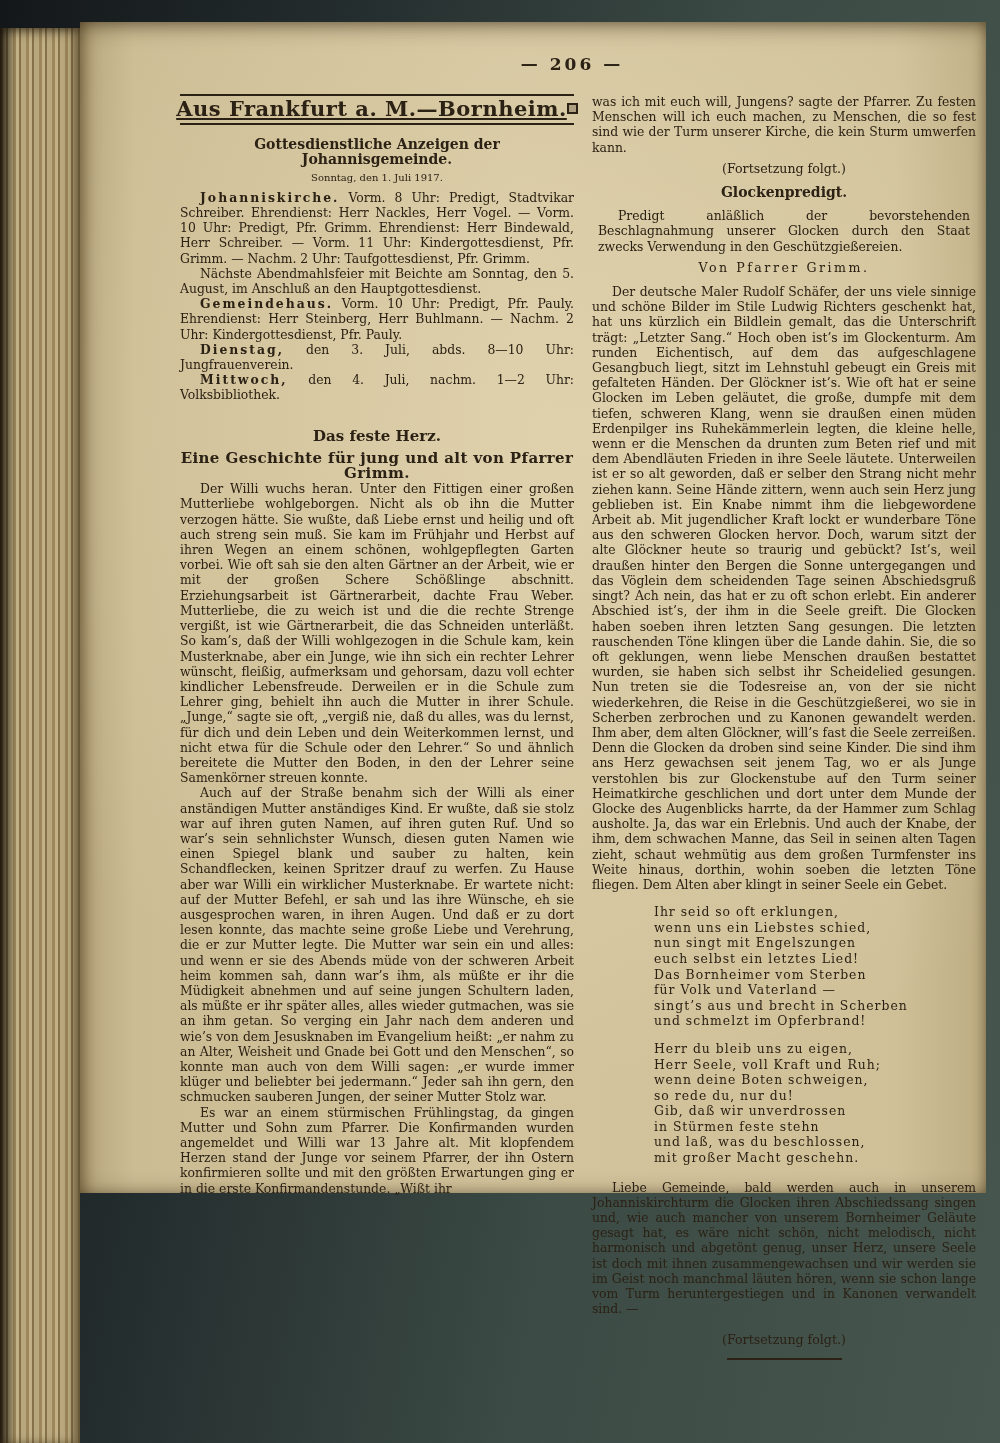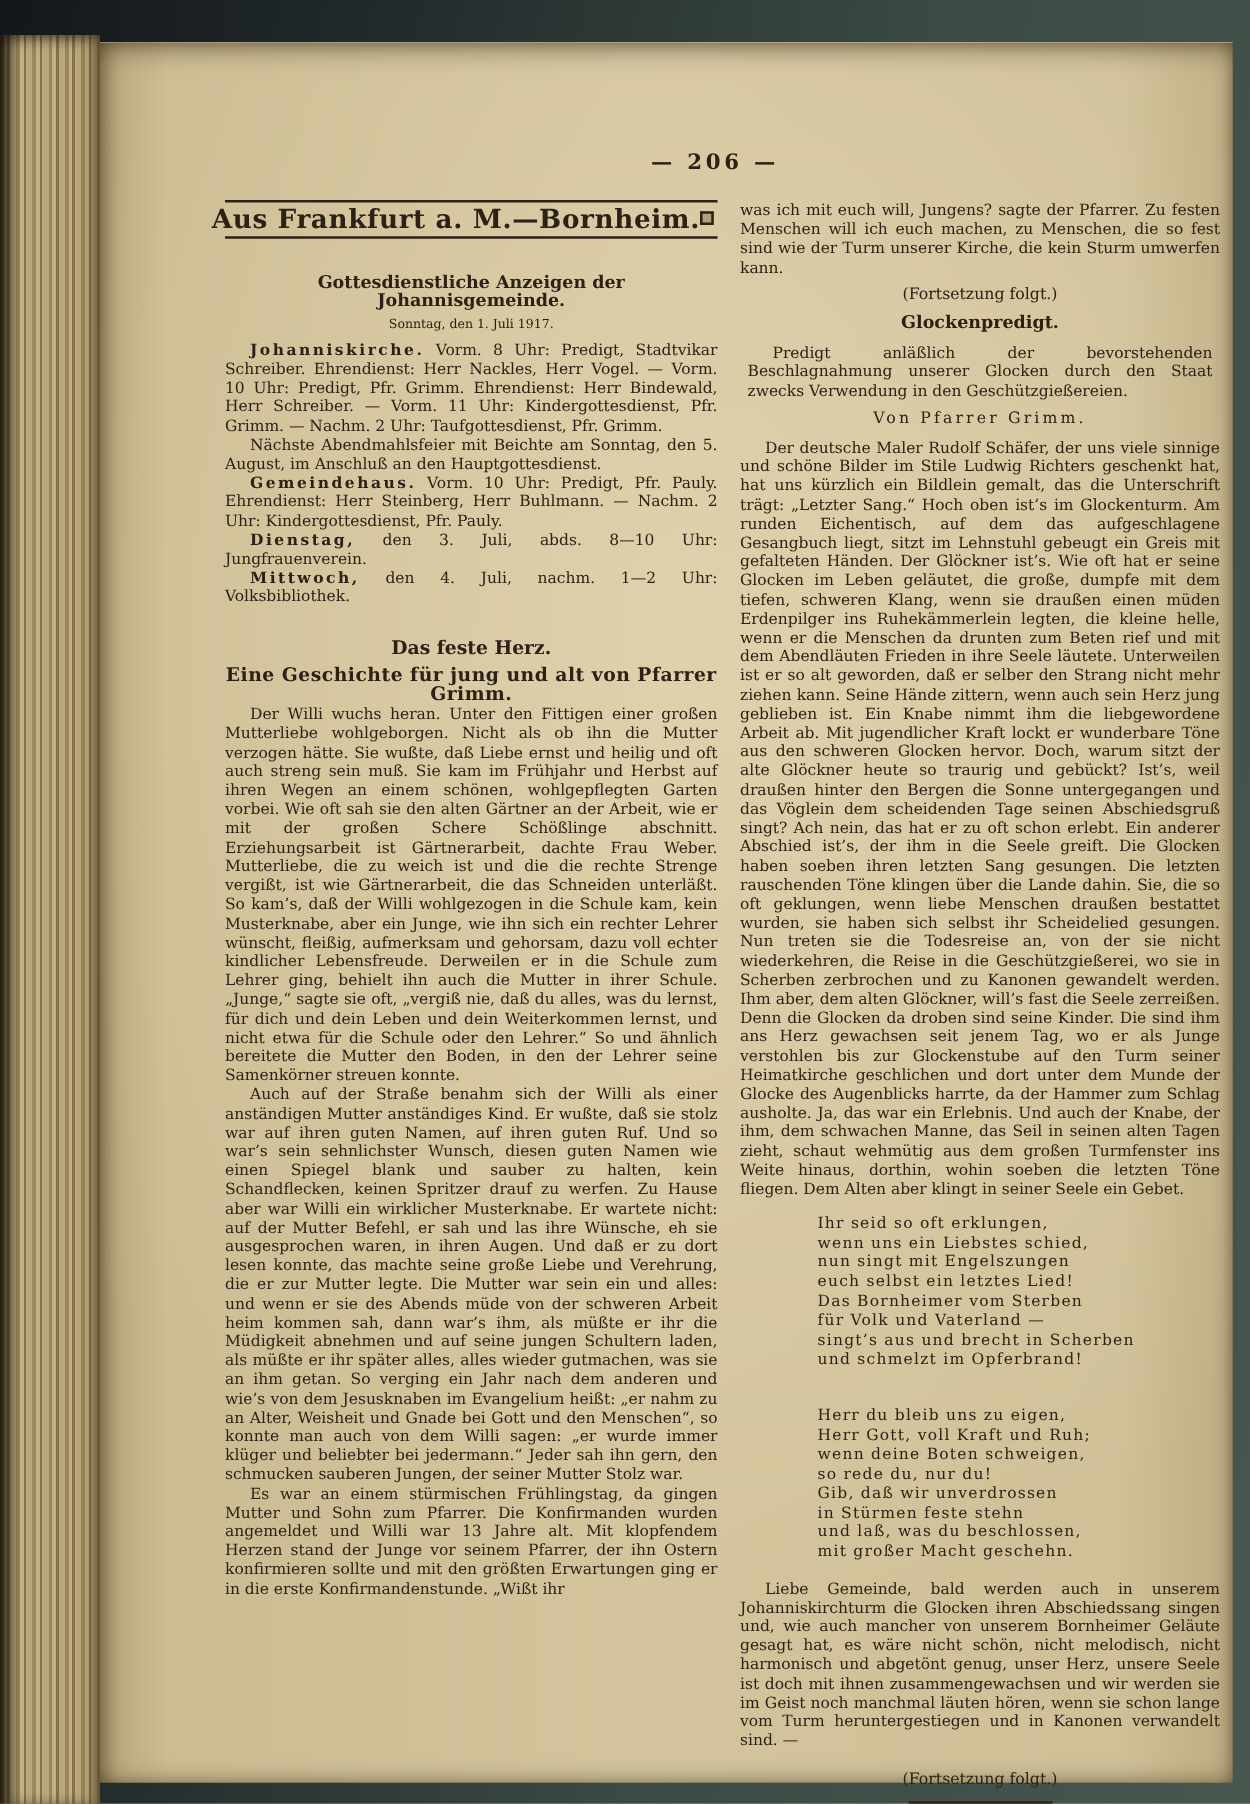--- a/index.html
+++ b/index.html
@@ -16,70 +16,70 @@
     position:absolute; left:0; top:28px; bottom:0; width:80px;
     background:
       linear-gradient(90deg, rgba(15,10,4,.85) 0px, rgba(15,10,4,0) 16px),
       repeating-linear-gradient(90deg,#9c865a 0 3px,#c2b186 3px 6px,#86714a 6px 8px,#b9a87e 8px 13px),
       #b09f74;
     box-shadow: inset -7px 0 9px rgba(60,45,20,.55), inset 0 10px 12px -8px rgba(0,0,0,.6);
   }
 
   
   .page {
-    position:absolute; left:80px; top:34px; width:906px; height:1392px;
+    position:absolute; left:80px; top:22px; width:906px; height:1171px;
     color:#2b2114;
     background:
       radial-gradient(120% 90% at 55% 35%, rgba(255,245,214,.28), rgba(0,0,0,0) 62%),
       linear-gradient(90deg,#b6a57b 0%,#ccbc93 6%,#d3c49d 48%,#cfc098 90%,#bdac82 100%);
     background-color:#d0c099;
     box-shadow:
       inset 12px 0 16px -8px rgba(60,40,10,.5),
       inset 0 16px 22px -14px rgba(40,28,8,.6),
       inset -8px 0 14px -8px rgba(40,28,8,.45),
       inset 0 -14px 20px -14px rgba(40,28,8,.35);
-    padding-top:86px;
+    padding-top:32px;
   }
 
   .page-number {
     text-align:center; font-weight:bold; font-size:17px; letter-spacing:3px;
     margin:0 0 20px 96px; width:792px;
   }
 
   .columns { display:flex; gap:18px; margin:0 10px 0 100px; }
   .col { text-align:justify; font-size:12.4px; line-height:15.2px; }
   .col-left  { width:394px; }
   .col-right { width:384px; }
 
   .body-p { text-align:justify; text-indent:20px; margin:0; hyphens:none; }
   .no-indent { text-indent:0; }
 
   .masthead {
     border-top:2px solid #2b2114; border-bottom:2px solid #2b2114;
-    padding:5px 3px 7px 3px; margin-bottom:28px;
-    display:flex; align-items:center; justify-content:flex-end;
+    padding:5px 3px 7px 3px; margin-bottom:12px;
+    display:flex; align-items:center; justify-content:center;text-decoration:underline;
   }
   .masthead-title { font-weight:bold; font-size:21px; letter-spacing:.5px; white-space:nowrap; }
   .masthead-ornament { width:11px; height:11px; border:2px solid #2b2114; background:rgba(43,33,20,.25); flex:0 0 auto; }
 
   .sec-heading { text-align:center; font-weight:bold; font-size:14px; margin-bottom:2px; }
   .sec-date { text-align:center; font-size:10px; margin-bottom:5px; }
 
   .lead { font-weight:bold; letter-spacing:2px; }
 
   .story-title { text-align:center; font-weight:bold; font-size:15px; margin-top:26px; }
   .story-subtitle { text-align:center; font-weight:bold; font-size:15px; letter-spacing:.4px; margin-top:7px; }
   .fort-note { text-align:center; font-size:12.6px; margin:6px 0 9px 0; }
 
   .sermon-title { text-align:center; font-weight:bold; font-size:14px; margin:4px 0 8px 0; }
   .intro { margin:0 6px 6px 6px; }
   .byline { text-align:center; letter-spacing:2.5px; font-size:12.6px; margin:4px 0 9px 0; }
 
   .poem { margin:12px 0 0 62px; letter-spacing:1px; line-height:15.6px; text-align:left; }
-  .stanza + .stanza { margin-top:29px; }
+  .stanza + .stanza { margin-top:12px; }
   .poem + .body-p { margin-top:14px; }
 
   .col-right .fort-note.endnote { margin-top:16px; }
   .end-rule { width:115px; border-top:2px solid #2b2114; margin:10px auto 0 auto; }
 </style>
 </head>
 <body>
 
 <div class="scene">
   <div class="book-edge"></div>
@@ -128,21 +128,21 @@
             <div class="poem-line">wenn uns ein Liebstes schied,</div>
             <div class="poem-line">nun singt mit Engelszungen</div>
             <div class="poem-line">euch selbst ein letztes Lied!</div>
             <div class="poem-line">Das Bornheimer vom Sterben</div>
             <div class="poem-line">für Volk und Vaterland —</div>
             <div class="poem-line">singt’s aus und brecht in Scherben</div>
             <div class="poem-line">und schmelzt im Opferbrand!</div>
           </div>
           <div class="stanza">
             <div class="poem-line">Herr du bleib uns zu eigen,</div>
-            <div class="poem-line">Herr Gott, voll Kraft und Ruh;</div>
+            <div class="poem-line">Herr Seele, voll Kraft und Ruh;</div>
             <div class="poem-line">wenn deine Boten schweigen,</div>
             <div class="poem-line">so rede du, nur du!</div>
             <div class="poem-line">Gib, daß wir unverdrossen</div>
             <div class="poem-line">in Stürmen feste stehn</div>
             <div class="poem-line">und laß, was du beschlossen,</div>
             <div class="poem-line">mit großer Macht geschehn.</div>
           </div>
         </div>
 
         <p class="body-p">Liebe Gemeinde, bald werden auch in unserem Johanniskirchturm die Glocken ihren Abschiedssang singen und, wie auch mancher von unserem Bornheimer Geläute gesagt hat, es wäre nicht schön, nicht melodisch, nicht harmonisch und abgetönt genug, unser Herz, unsere Seele ist doch mit ihnen zusammengewachsen und wir werden sie im Geist noch manchmal läuten hören, wenn sie schon lange vom Turm heruntergestiegen und in Kanonen verwandelt sind. —</p>

